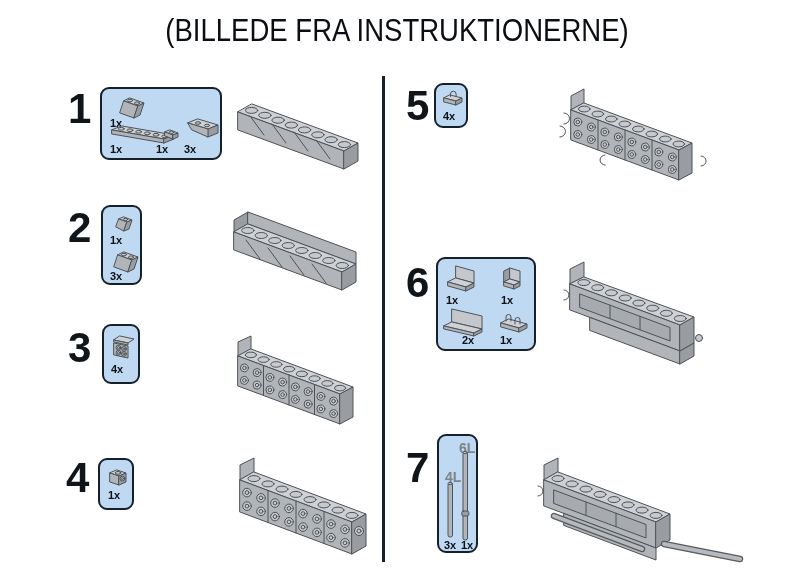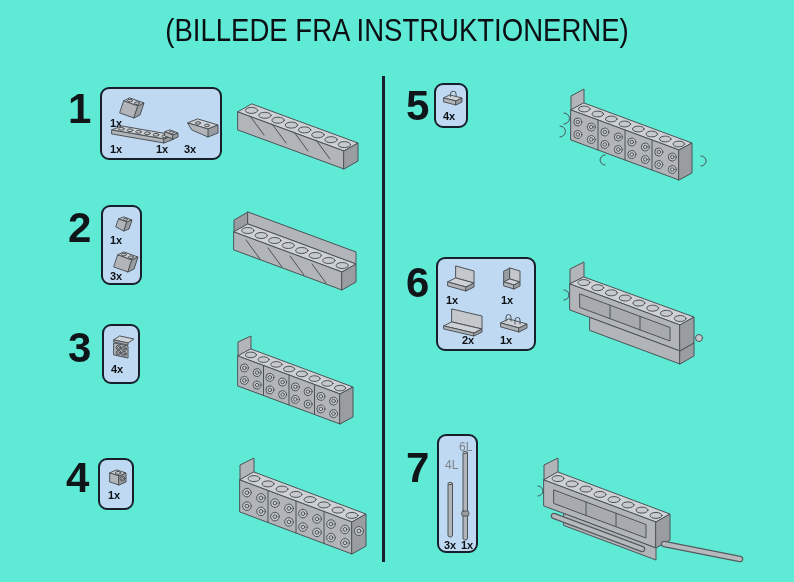--- a/index.html
+++ b/index.html
@@ -1,24 +1,24 @@
 <!DOCTYPE html>
 <html><head>
 <meta charset="utf-8">
 <style>
   html,body{margin:0;padding:0;background:#e4e4e4;}
-  .page{position:relative;width:794px;height:582px;background:#5eead4;
+  .page{position:relative;width:794px;height:582px;background:#ffffff;
         font-family:"Liberation Sans",sans-serif;overflow:hidden;}
   .title{position:absolute;top:12px;left:0;width:100%;text-align:center;
          font-size:32px;font-weight:400;color:#0b0e12;letter-spacing:0px;
          transform:scaleX(0.86);transform-origin:50% 50%;white-space:nowrap;}
   .step-num{position:absolute;font-size:42px;font-weight:700;color:#10151a;line-height:1;}
   .callout{position:absolute;background:#bfd9f2;border:2.5px solid #15202b;border-radius:9px;box-sizing:border-box;}
   .qty{position:absolute;font-size:11px;font-weight:700;color:#0d1115;line-height:1;}
-  .lenlab{position:absolute;font-size:12px;font-weight:400;color:#7e8388;line-height:1;}
+  .lenlab{position:absolute;font-size:14px;font-weight:700;color:#7e8388;line-height:1;}
   .divider{position:absolute;left:382px;top:76px;width:3px;height:486px;background:#15202b;}
   svg.abs{position:absolute;overflow:visible;}
   .o{stroke:#4d5257;stroke-width:1;stroke-linejoin:round;stroke-linecap:round;}
   .fT{fill:#ced2d6}.fF{fill:#b1b5b9}.fS{fill:#999da1}
   .fU{fill:#c6cace}.fN{fill:none}.fP{fill:#c4c8cc}.fR{fill:#a7abaf}
 </style>
 </head>
 <body>
 
 <div class="page">
@@ -364,21 +364,21 @@
   </svg>
 
   <div class="step-num" style="left:406px;top:447px;">7</div>
   <div class="callout" style="left:437px;top:434px;width:41px;height:119px;">
     <span class="lenlab" style="left:20px;top:5px;">6L</span>
     <svg class="abs" style="left:22px;top:13px;" width="9" height="94" viewBox="0 0 9 94">
       <rect class="fF o" x="2" y="3" width="4.5" height="88" rx="2"></rect>
       <ellipse class="fU o" cx="4.2" cy="3.5" rx="2.2" ry="1.1"></ellipse>
       <rect class="fS o" x="0.8" y="62" width="7" height="5" rx="1.5"></rect>
     </svg>
-    <span class="lenlab" style="left:6px;top:23px;">4L</span>
+    <span class="lenlab" style="left:6px;top:34px;">4L</span>
     <svg class="abs" style="left:7px;top:43px;" width="9" height="60" viewBox="0 0 9 60">
       <rect class="fF o" x="2" y="4" width="4.5" height="54" rx="2"></rect>
       <ellipse class="fU o" cx="4.2" cy="4.5" rx="2.2" ry="1.1"></ellipse>
     </svg>
     <span class="qty" style="left:5px;top:104px;">3x</span>
     <span class="qty" style="left:22px;top:104px;">1x</span>
   </div>
   <svg class="abs" style="left:524px;top:438px;" width="228" height="128" viewBox="0 0 228 128">
     <polygon class="fF o" points="20,42 20,27 34,20 34,35"></polygon>
     <polygon class="fT o" points="20,42 132,84 146,76 34,34"></polygon>

